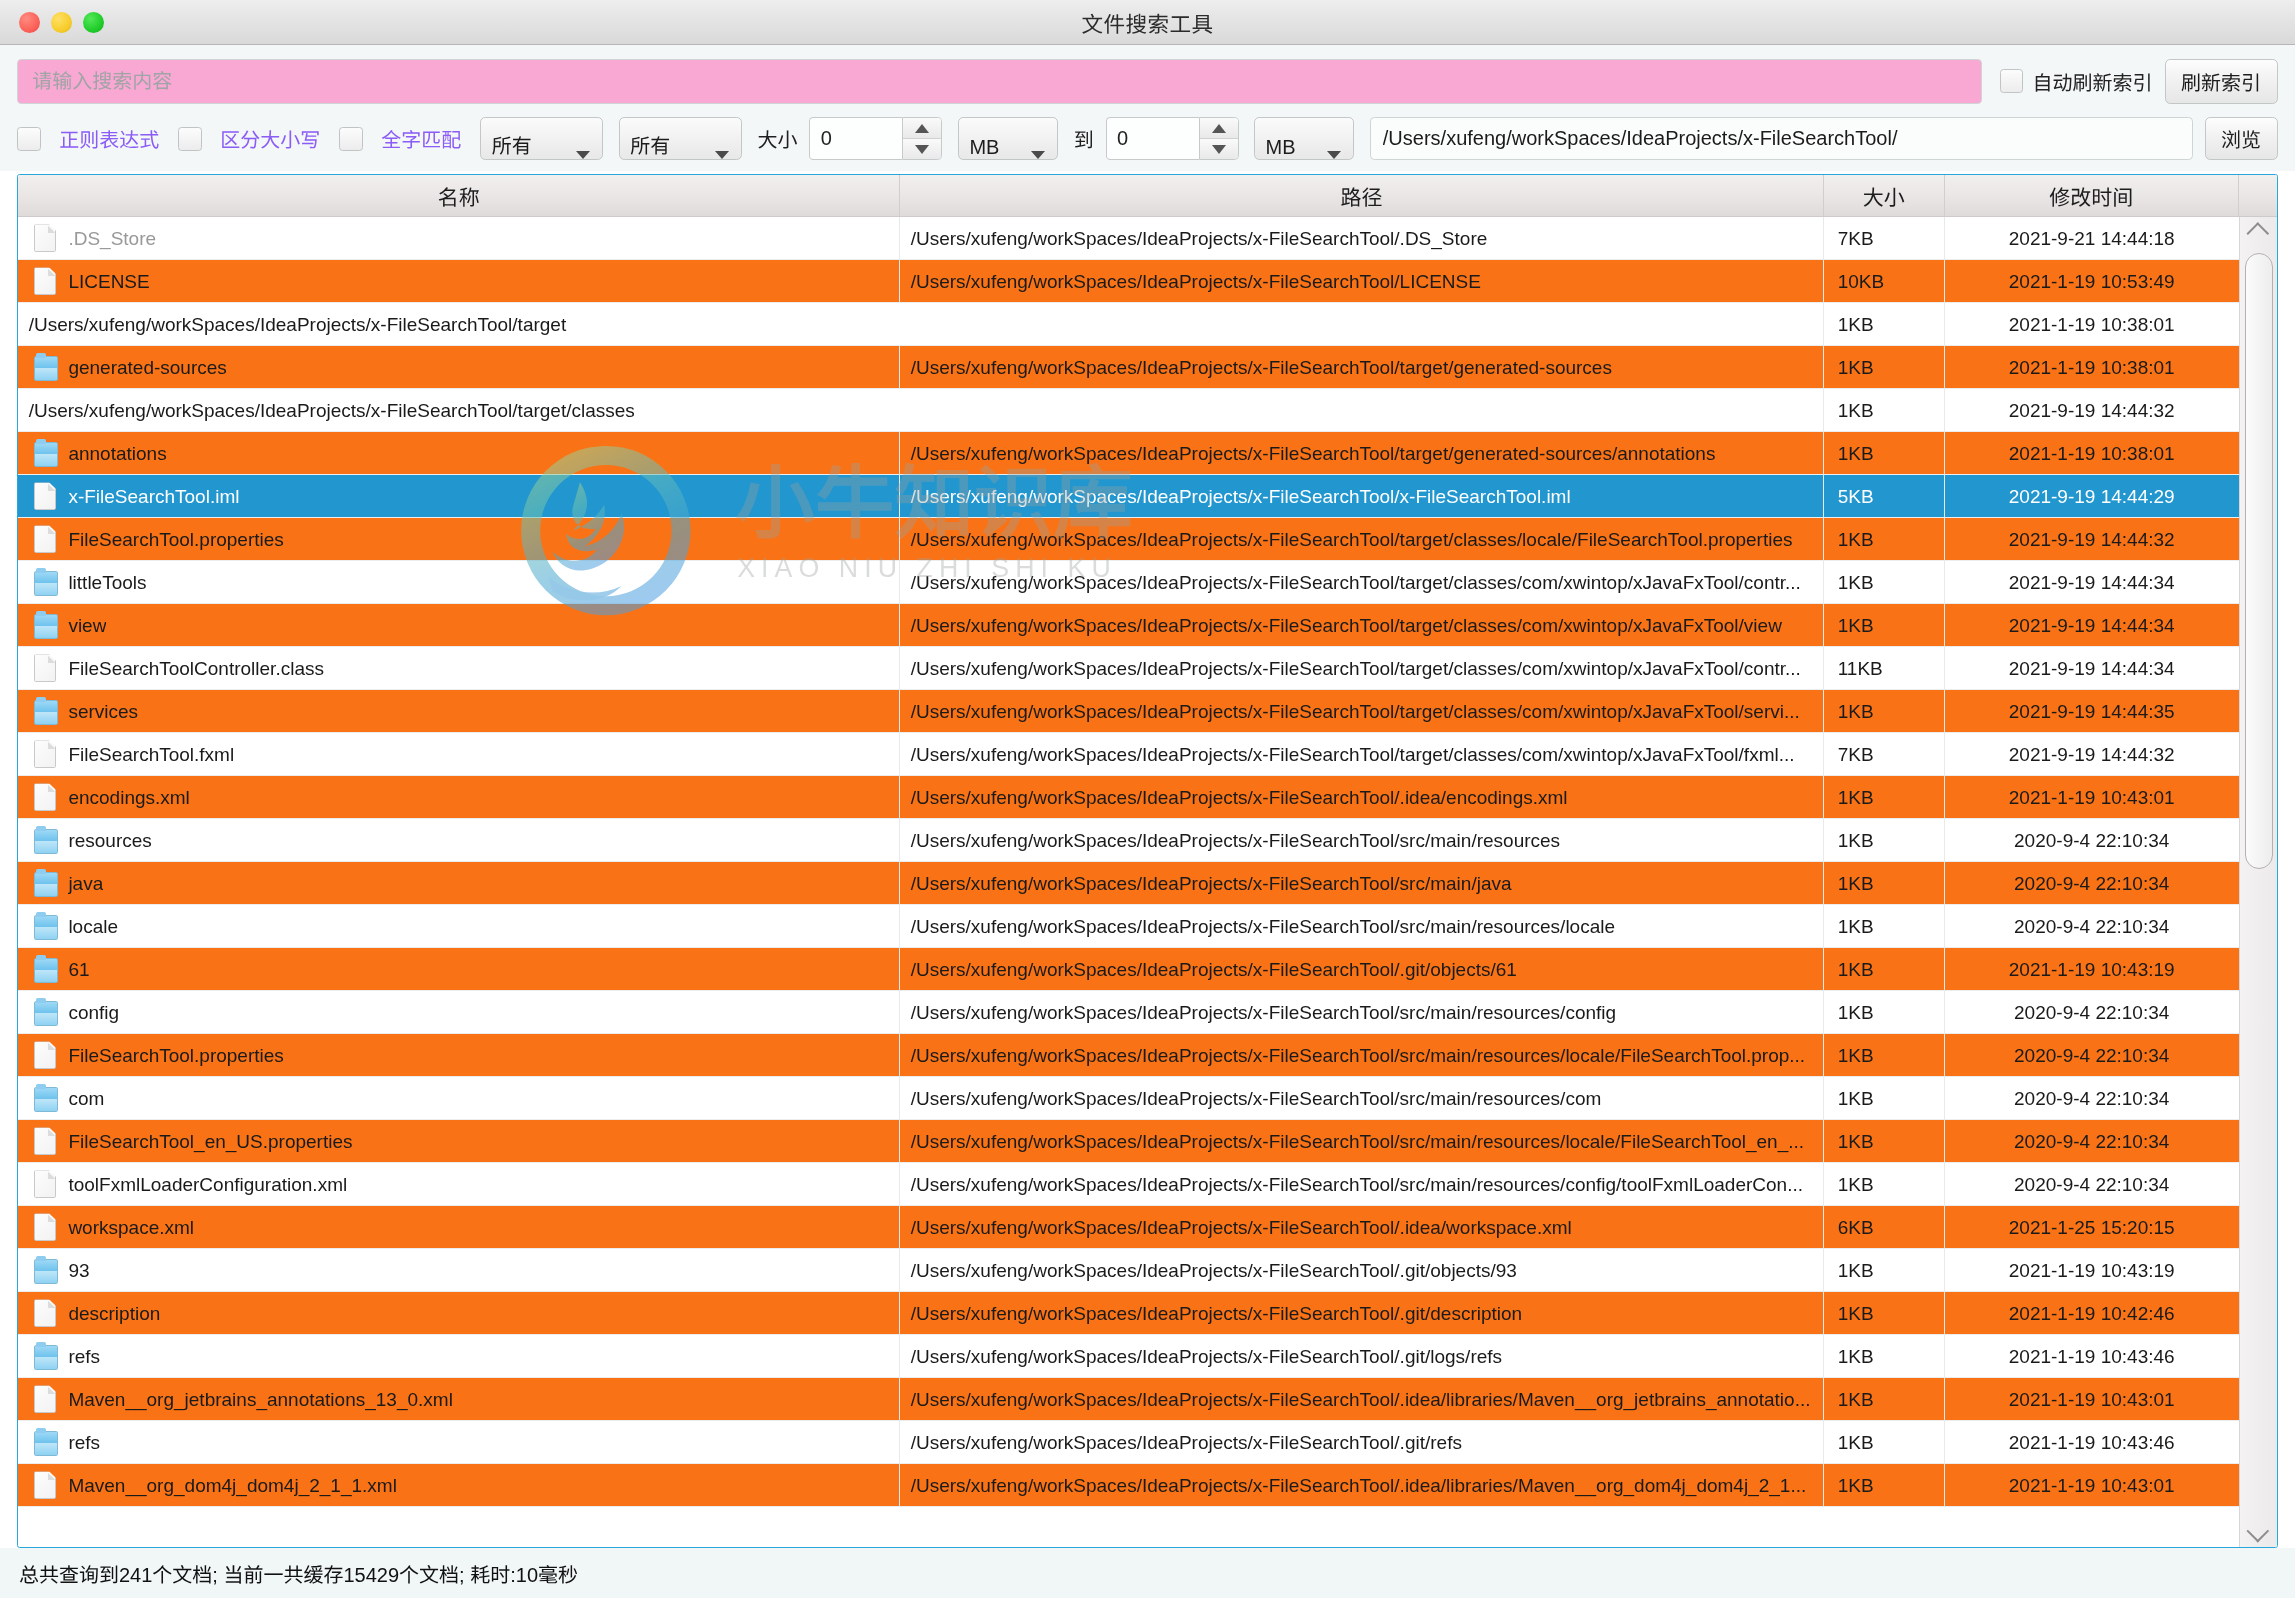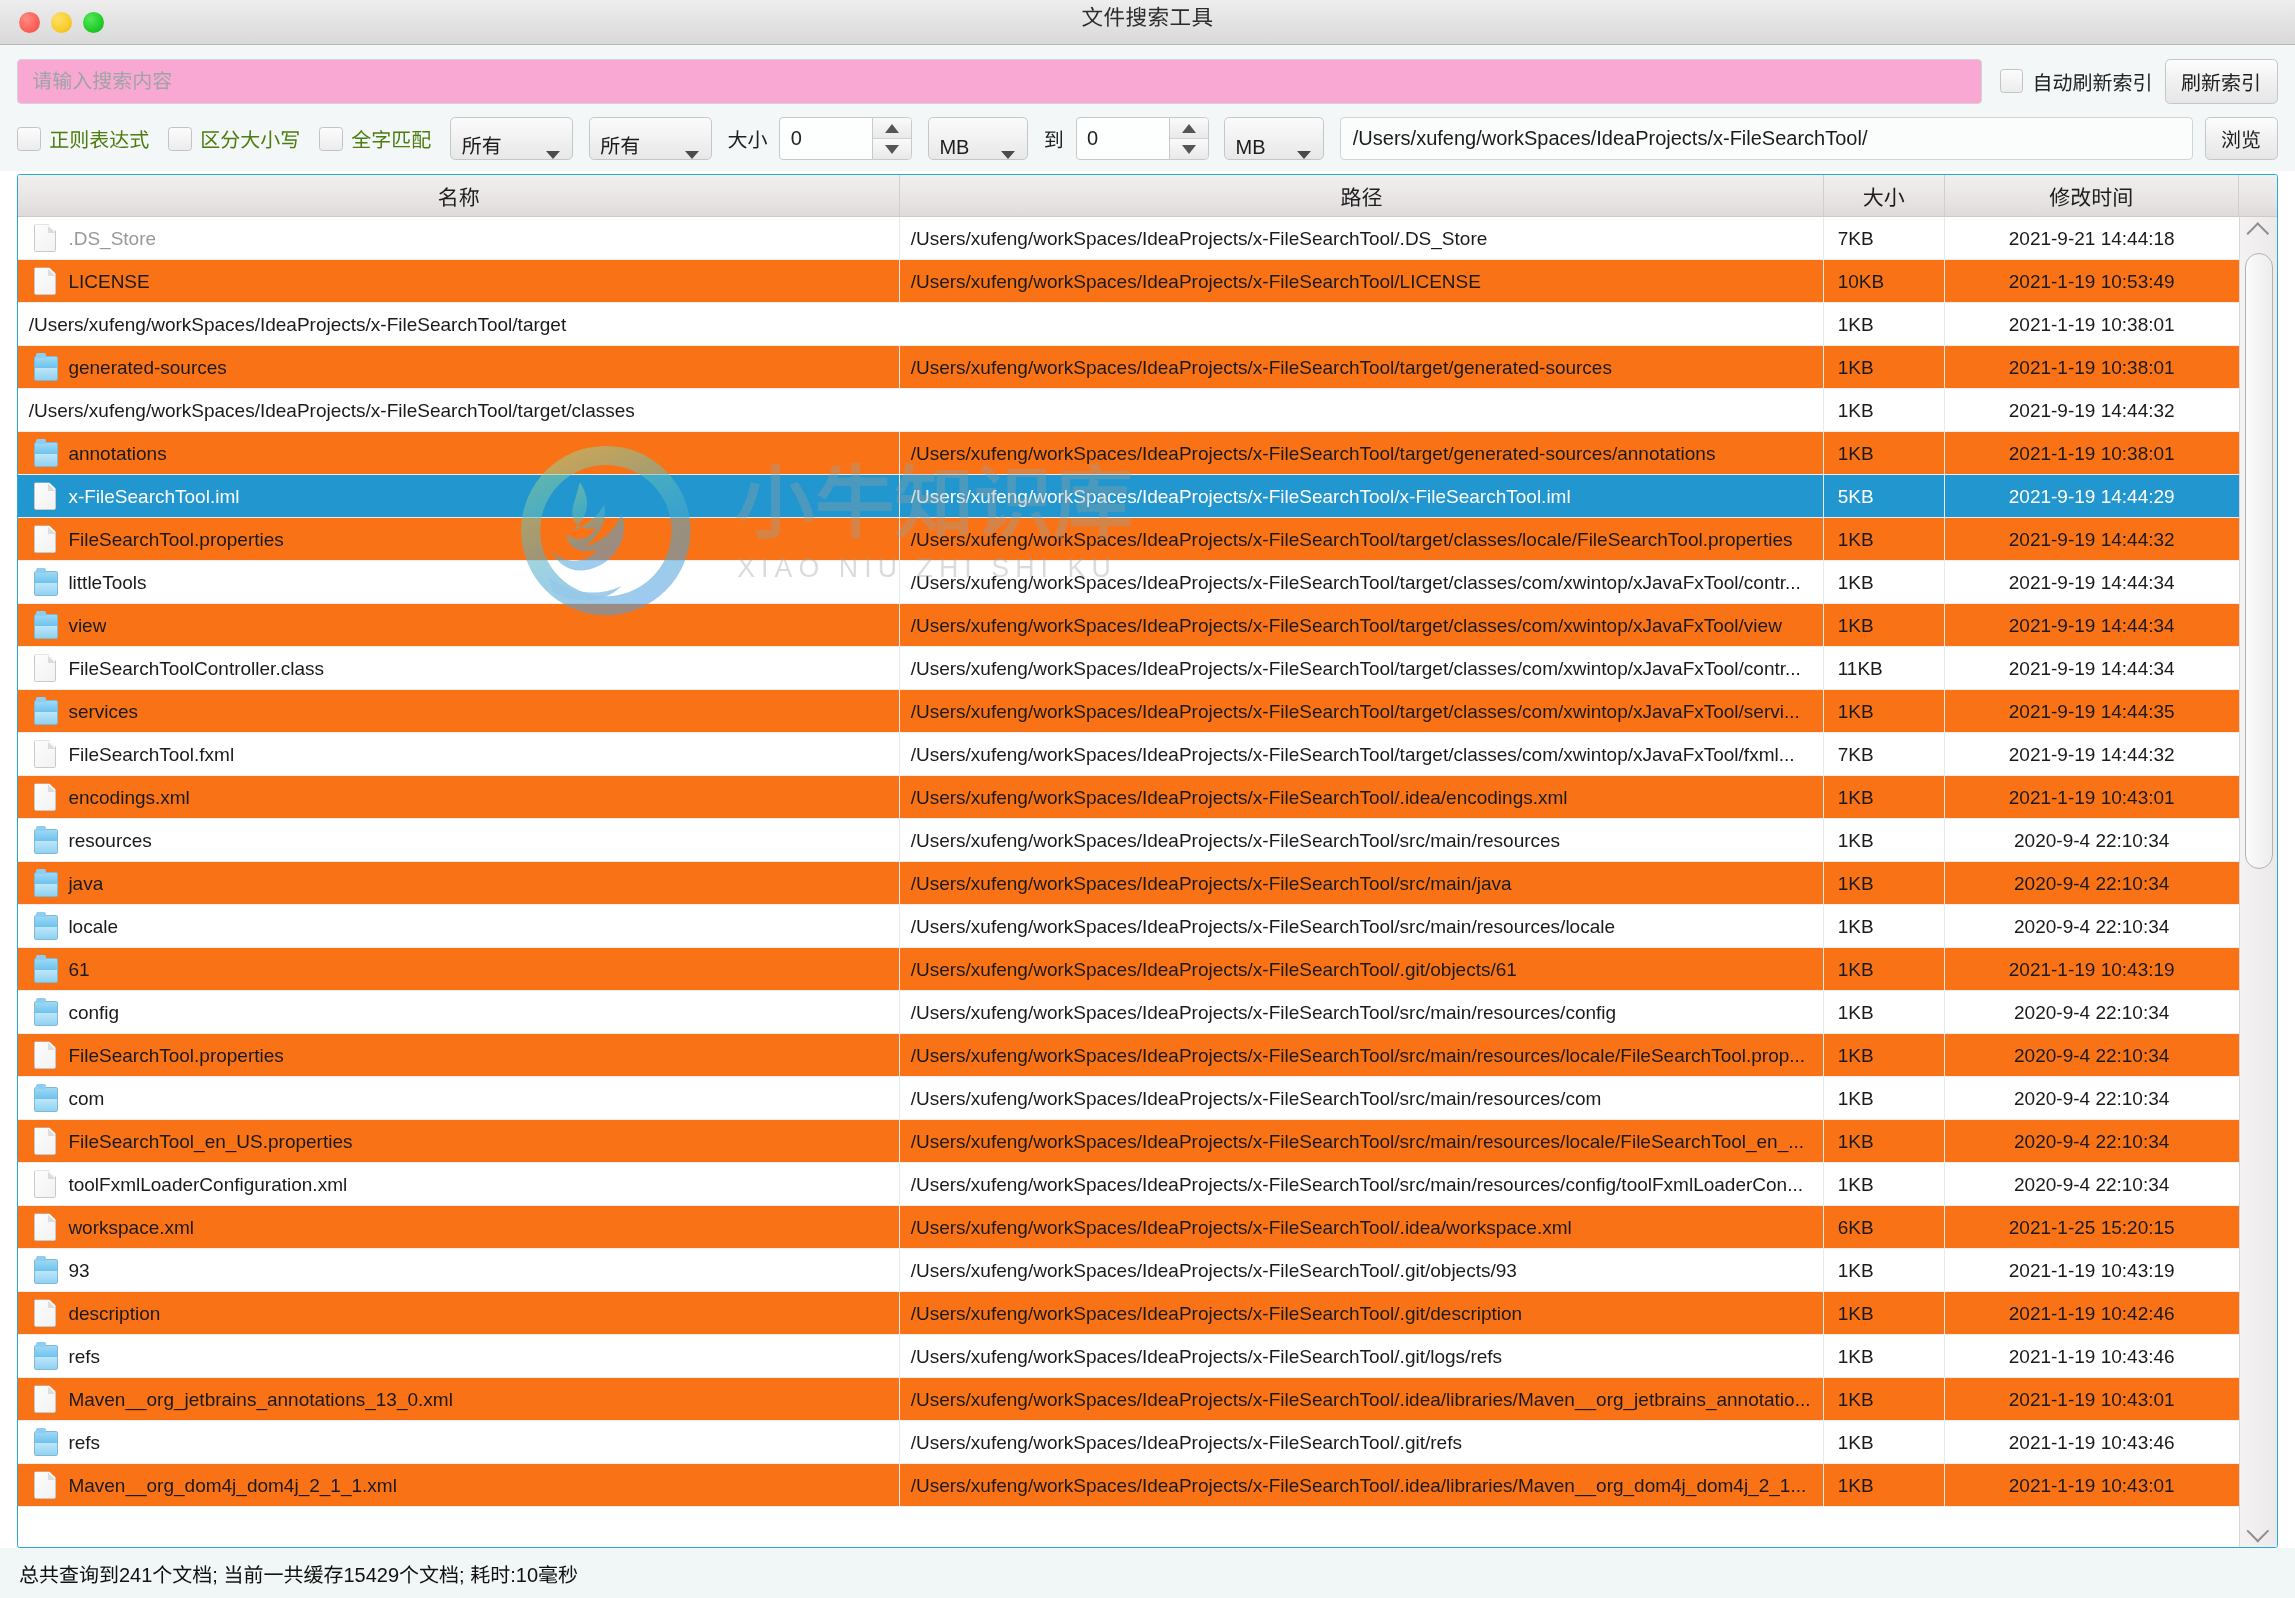--- a/index.html
+++ b/index.html
@@ -24,20 +24,21 @@
   }
 
   
   .titlebar {
     position: relative;
     height: 45px;
     flex: 0 0 45px;
     background: linear-gradient(to bottom, #eeeeee 0%, #e4e4e4 45%, #d9d9d9 100%);
     border-bottom: 0.9px solid #b6b6b6;
     display: flex;
+    align-items: center;
   }
   .traffic {
     display: flex;
     gap: 11.2px;
     margin-left: 19px;
     align-items: center;
   }
   .light {
     width: 21px; height: 21px; border-radius: 50%;
     display: block;
@@ -129,22 +130,23 @@
   }
   .opt {
     display: flex;
     align-items: center;
     gap: 8.6px;
     margin-right: 19px;
     flex: 0 0 auto;
   }
   .opt-label {
     font-size: 20px;
-    color: #4d7c0f;
+    color: #8b5cf6;
     white-space: nowrap;
+    margin-left: 10px;
   }
 
   .combo {
     position: relative;
     height: 43px;
     width: 123px;
     border: 0.9px solid #c3c7c7;
     border-radius: 5.2px;
     background: linear-gradient(to bottom, #fbfbfb 0%, #f1f1f1 52%, #e8e8e8 100%);
     display: flex;

